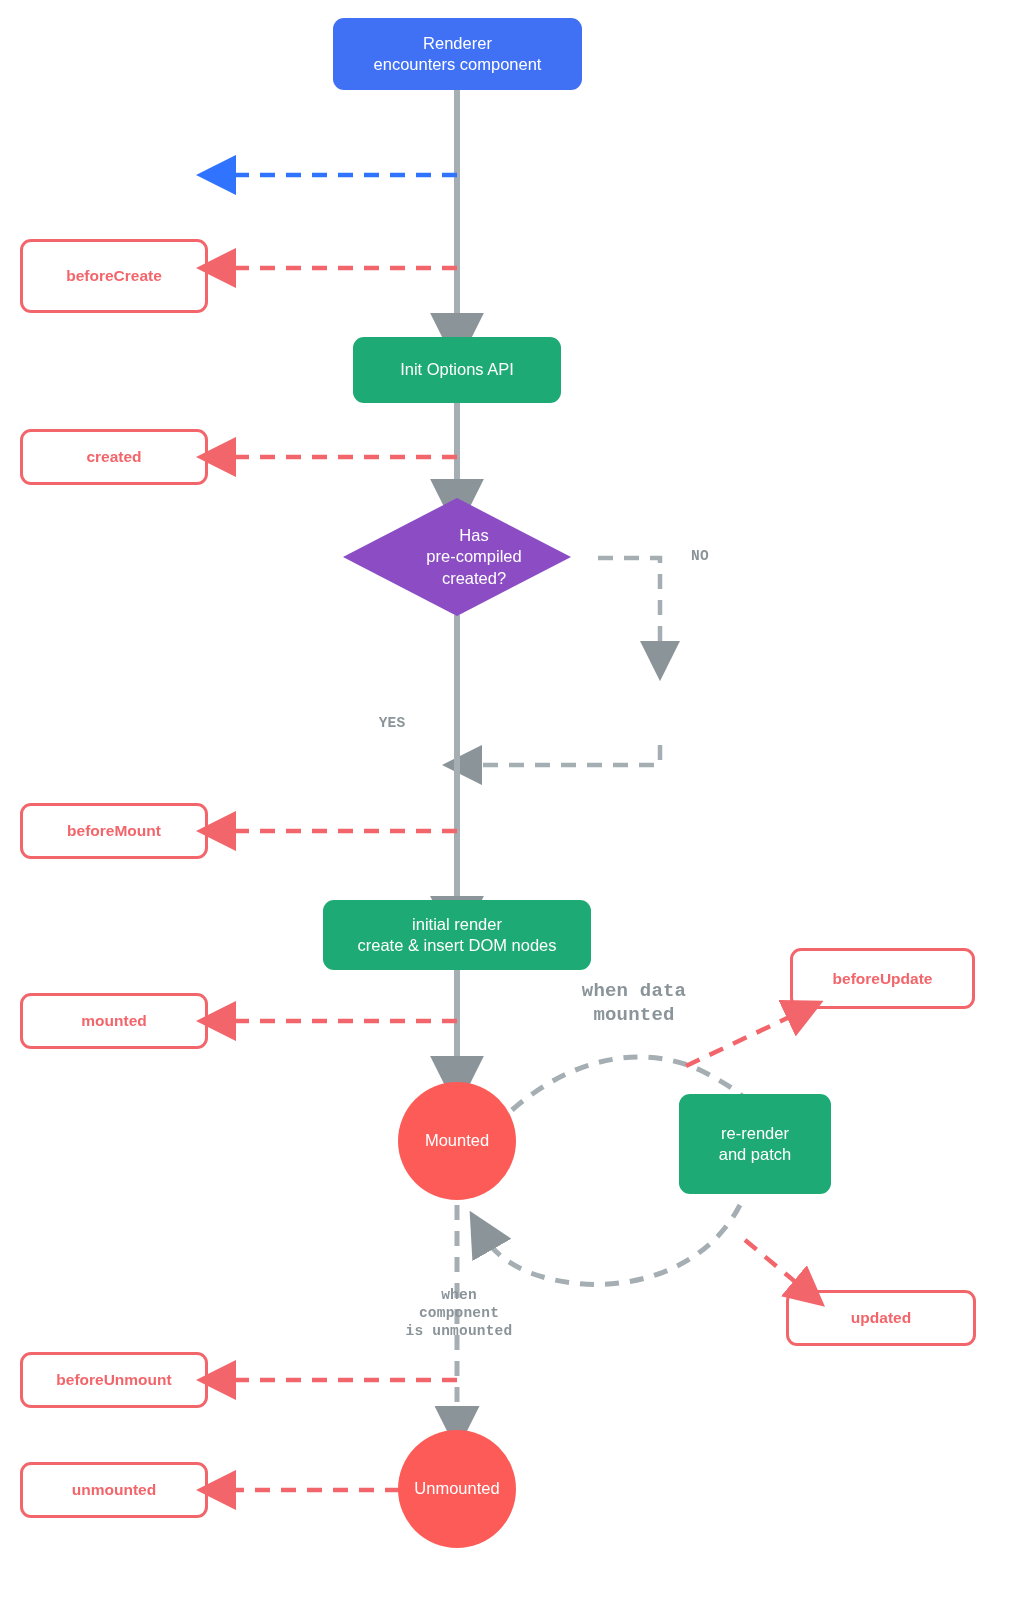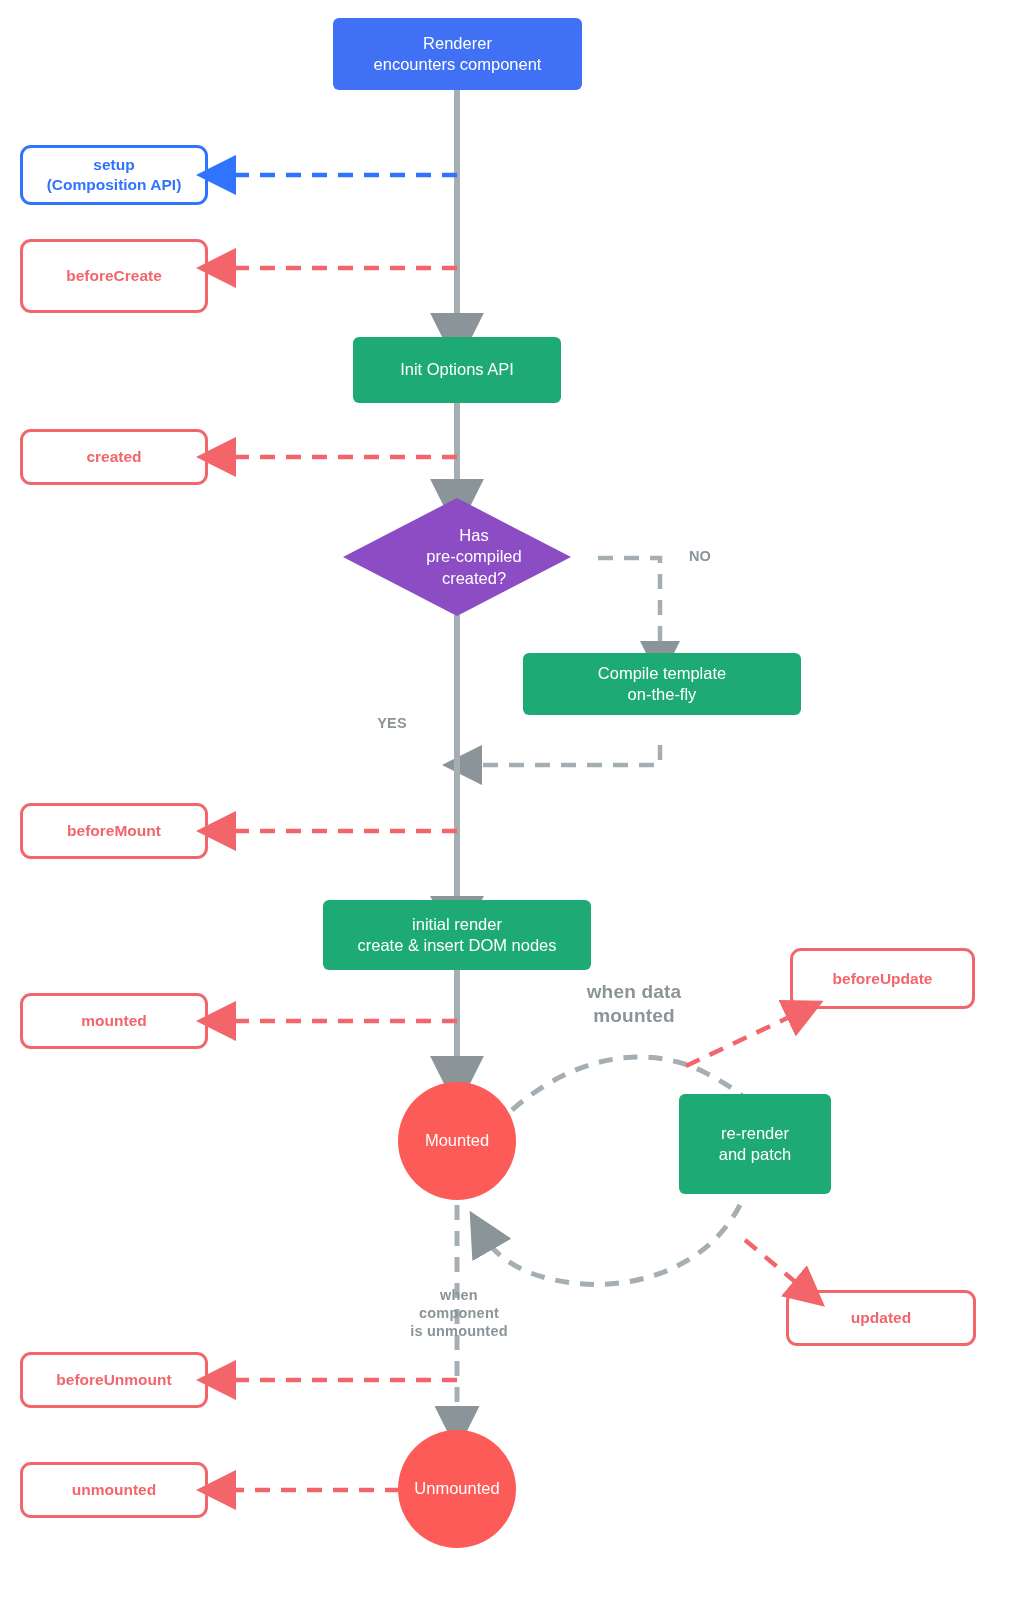--- a/index.html
+++ b/index.html
@@ -26,21 +26,21 @@
     position:absolute;
     box-sizing:border-box;
     display:flex;
     align-items:center;
     justify-content:center;
     text-align:center;
     line-height:1.28;
   }
   .solid{
     color:#ffffff;
-    border-radius:6px;
+    border-radius:11px;
     font-size:16.5px;
   }
   .blue-box{ background:#4070f4; }
   .green-box{ background:#1eaa74; }
   .hook{
     background:transparent;
     border:3px solid #f2666b;
     color:#f2666b;
     border-radius:11px;
     font-size:15.5px;
@@ -82,20 +82,21 @@
   }
   
   .edge-label{
     position:absolute;
     color:#8a9499;
     font-size:14.5px;
     font-weight:700;
     line-height:1.25;
     text-align:center;
     letter-spacing:.2px;
+    font-family:Liberation Mono, monospace;
   }
   .edge-label.small{ font-size:19px; }
   .nl{display:block;}
 </style>
 </head>
 <body>
 
 <div id="stage">
 
   <svg id="edges" viewBox="0 0 1024 1619">
@@ -148,26 +149,20 @@
     <path d="M400,1490 L222,1490" stroke="#f2666b" stroke-width="4.5" fill="none" stroke-dasharray="15 11" marker-end="url(#ah-red)"></path>
   </svg>
 
   <div class="node solid blue-box" style="left:333px;top:18px;width:249px;height:72px;">
     <div>
       <span class="nl">Renderer</span>
       <span class="nl">encounters component</span>
     </div>
   </div>
 
-  <div class="node hook-blue" style="left:20px;top:145px;width:188px;height:60px;">
-    <div>
-      <span class="nl">setup</span>
-      <span class="nl">(Composition API)</span>
-    </div>
-  </div>
 
   <div class="node hook" style="left:20px;top:239px;width:188px;height:74px;">
     <span>beforeCreate</span>
   </div>
 
   <div class="node solid green-box" style="left:353px;top:337px;width:208px;height:66px;">
     <span>Init Options API</span>
   </div>
 
   <div class="node hook" style="left:20px;top:429px;width:188px;height:56px;">
@@ -182,26 +177,20 @@
       <span class="nl">Has</span>
       <span class="nl">pre-compiled</span>
       <span class="nl">created?</span>
     </div>
   </div>
 
   <div class="edge-label" style="left:672px;top:547px;width:56px;">
     <span>NO</span>
   </div>
 
-  <div class="node solid green-box" style="left:523px;top:653px;width:278px;height:62px;">
-    <div>
-      <span class="nl">Compile template</span>
-      <span class="nl">on-the-fly</span>
-    </div>
-  </div>
 
   <div class="edge-label" style="left:362px;top:714px;width:60px;">
     <span>YES</span>
   </div>
 
   <div class="node solid green-box" style="left:323px;top:900px;width:268px;height:70px;">
     <div>
       <span class="nl">initial render</span>
       <span class="nl">create &amp; insert DOM nodes</span>
     </div>

